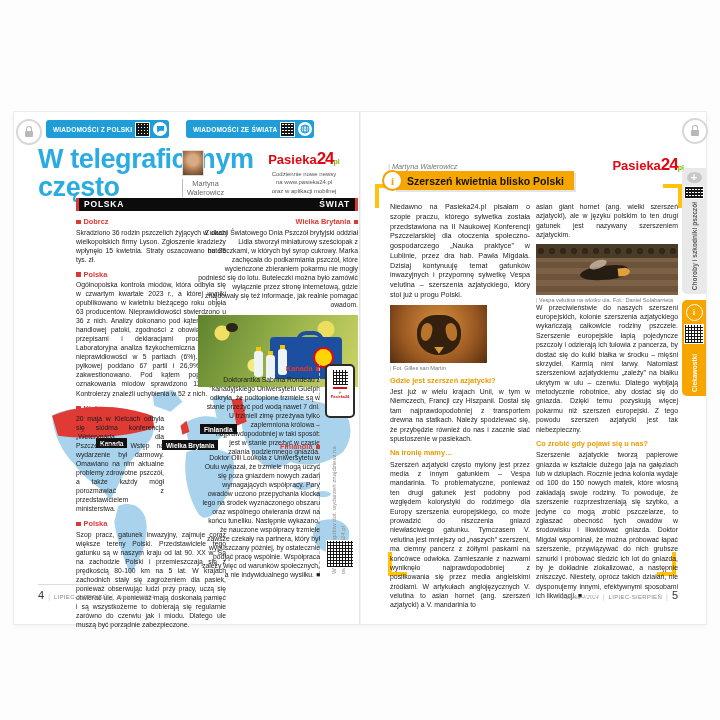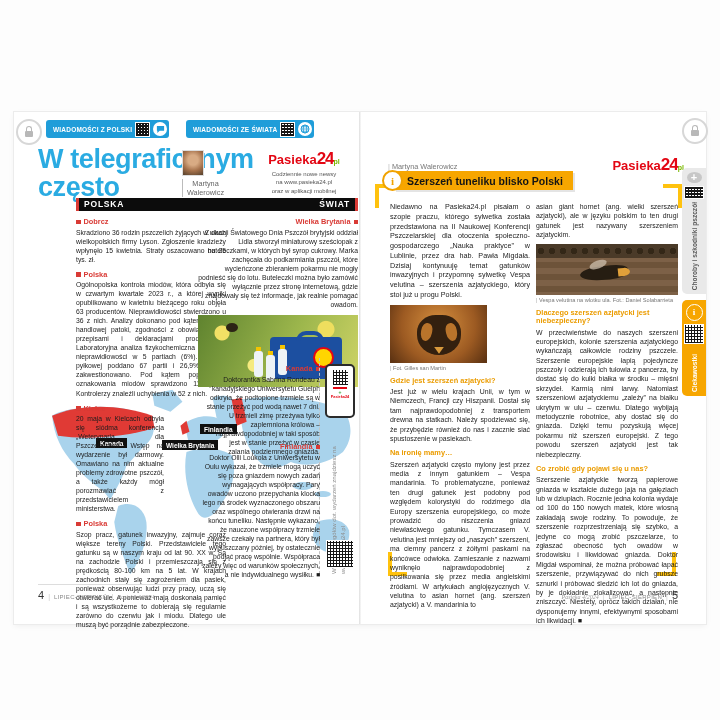--- a/index.html
+++ b/index.html
@@ -97,21 +97,21 @@
   .dash-v{position:absolute;border-left:1px dashed #c3c3c3;}
   .vnote{position:absolute;writing-mode:vertical-rl;transform:rotate(180deg);
          font-size:6px;color:#8d8d8d;line-height:1.5;height:150px;}
   
   .page-right{position:absolute;left:346px;top:0;width:346px;height:512px;}
   .cnr{position:absolute;width:15px;height:20px;border:0 solid #ffc20e;}
   .cnr.tl{border-left-width:4px;border-top-width:4px;}
   .cnr.tr{border-right-width:4px;border-top-width:4px;}
   .cnr.bl{border-left-width:4px;border-bottom-width:4px;}
   .cnr.br{border-right-width:4px;border-bottom-width:4px;}
-  .r-author{font-size:7.3px;color:#777;}
+  .r-author{font-size:7.3px;color:#777;font-style:italic;}
   .r-author::before{content:"| ";color:#bbb;}
   .feat{display:flex;align-items:center;}
   .info-circle{width:17px;height:17px;border-radius:50%;background:#fff;border:2px solid #f0a200;
         color:#f0a200;font-weight:bold;font-size:11px;display:flex;align-items:center;justify-content:center;
         font-family:"Liberation Serif",serif;z-index:2;}
   .feat-bar{background:#f7a600;padding:3.5px 10px 3.5px 13px;margin-left:-9px;font-size:10.5px;
         font-weight:bold;color:#141414;box-shadow:2px 2px 0 #e4e4e4;}
   .txt2{font-size:6.9px;line-height:1.36;text-align:justify;color:#1c1c1c;}
   .h-or{color:#eb9c00;font-weight:bold;font-size:7.4px;margin:6px 0 1.5px;line-height:1.18;}
   
@@ -296,21 +296,21 @@
       <div class="cnr br" style="left:297px;top:440px;"></div>
 
       <div class="abs r-author" style="left:28px;top:50px;">Martyna Walerowicz</div>
 
       <div class="abs logo-block" style="left:238px;top:44px;width:86px;text-align:right;">
         <span class="logo-brand">Pasieka</span><span class="logo-24">24</span><span class="logo-pl">pl</span>
       </div>
 
       <div class="abs feat" style="left:22px;top:58px;">
         <div class="info-circle">i</div>
-        <div class="feat-bar">Szerszeń tuneliku blisko Polski</div>
+        <div class="feat-bar">Szerszeń kwietnia blisko Polski</div>
       </div>
 
       <div class="abs" style="left:30px;top:90px;width:140px;">
         <div class="txt2" style="font-size:7.2px;">Niedawno na Pasieka24.pl pisałam o szopie praczu, którego sylwetka została przedstawiona na II Naukowej Konferencji Pszczelarskiej dla otoczenia społeczno-gospodarczego „Nauka praktyce” w Lublinie, przez dra hab. Pawła Migdała. Dzisiaj kontynuuję temat gatunków inwazyjnych i przypomnę sylwetkę Vespa velutina – szerszenia azjatyckiego, który stoi już u progu Polski.</div>
         <div class="ph-hornet">
           <div class="hhead"></div>
           <div class="hjaw"></div>
         </div>
         <div class="cap">Fot. Gilles san Martin</div>
         <div class="h-or">Gdzie jest szerszeń azjatycki?</div>
@@ -319,21 +319,20 @@
         <div class="txt2">Szerszeń azjatycki często mylony jest przez media z innym gatunkiem – Vespa mandarinia. To problematyczne, ponieważ ten drugi gatunek jest podobny pod względem kolorystyki do rodzimego dla Europy szerszenia europejskiego, co może prowadzić do niszczenia gniazd niewłaściwego gatunku. Tymczasem V. velutina jest mniejszy od „naszych” szerszeni, ma ciemny pancerz z żółtymi paskami na końcówce odwłoka. Zamieszanie z nazwami wyniknęło najprawdopodobniej z posiłkowania się przez media angielskimi źródłami. W artykułach anglojęzycznych V. velutina to asian hornet (ang. szerszeń azjatycki) a V. mandarinia to</div>
       </div>
 
       <div class="abs" style="left:176px;top:90px;width:142px;">
         <div class="txt2">asian giant hornet (ang. wielki szerszeń azjatycki), ale w języku polskim to ten drugi gatunek jest nazywany szerszeniem azjatyckim.</div>
         <div class="ph-velutina">
           <div class="comb"></div>
           <div class="wasp"></div>
         </div>
         <div class="cap">Vespa velutina na wlotku ula. Fot.: Daniel Solabarrieta</div>
-        <div class="h-or">Dlaczego szerszeń azjatycki jest niebezpieczny?</div>
         <div class="txt2">W przeciwieństwie do naszych szerszeni europejskich, kolonie szerszenia azjatyckiego wykańczają całkowicie rodziny pszczele. Szerszenie europejskie łapią pojedyncze pszczoły i odzierają ich tułowia z pancerza, by dostać się do kulki białka w środku – mięśni skrzydeł. Karmią nimi larwy. Natomiast szerszeniowi azjatyckiemu „zależy” na białku ukrytym w ulu – czerwiu. Dlatego wybijają metodycznie robotnice, aby dostać się do gniazda. Dzięki temu pozyskują więcej pokarmu niż szerszeń europejski. Z tego powodu szerszeń azjatycki jest tak niebezpieczny.</div>
         <div class="h-or">Co zrobić gdy pojawi się u nas?</div>
         <div class="txt2">Szerszenie azjatyckie tworzą papierowe gniazda w kształcie dużego jaja na gałęziach lub w dziuplach. Rocznie jedna kolonia wydaje od 100 do 150 nowych matek, które wiosną zakładają swoje rodziny. To powoduje, że szerszenie rozprzestrzeniają się szybko, a jedyne co mogą zrobić pszczelarze, to zgłaszać obecność tych owadów w środowisku i likwidować gniazda. Doktor Migdał wspominał, że można próbować łapać szerszenie, przywiązywać do nich grubsze sznurki i próbować śledzić ich lot do gniazda, by je dokładnie zlokalizować, a następnie zniszczyć. Niestety, oprócz takich działań, nie dysponujemy innymi, efektywnymi sposobami ich likwidacji. ■</div>
       </div>
 
       <div class="abs footer" style="right:28px;top:477px;">
         <span class="ft-it">Pasieka 4/2024</span>
         <span class="ft-sep">|</span>
         <span class="ft-sm">LIPIEC-SIERPIEŃ</span>
         <span class="ft-sep">|</span>

